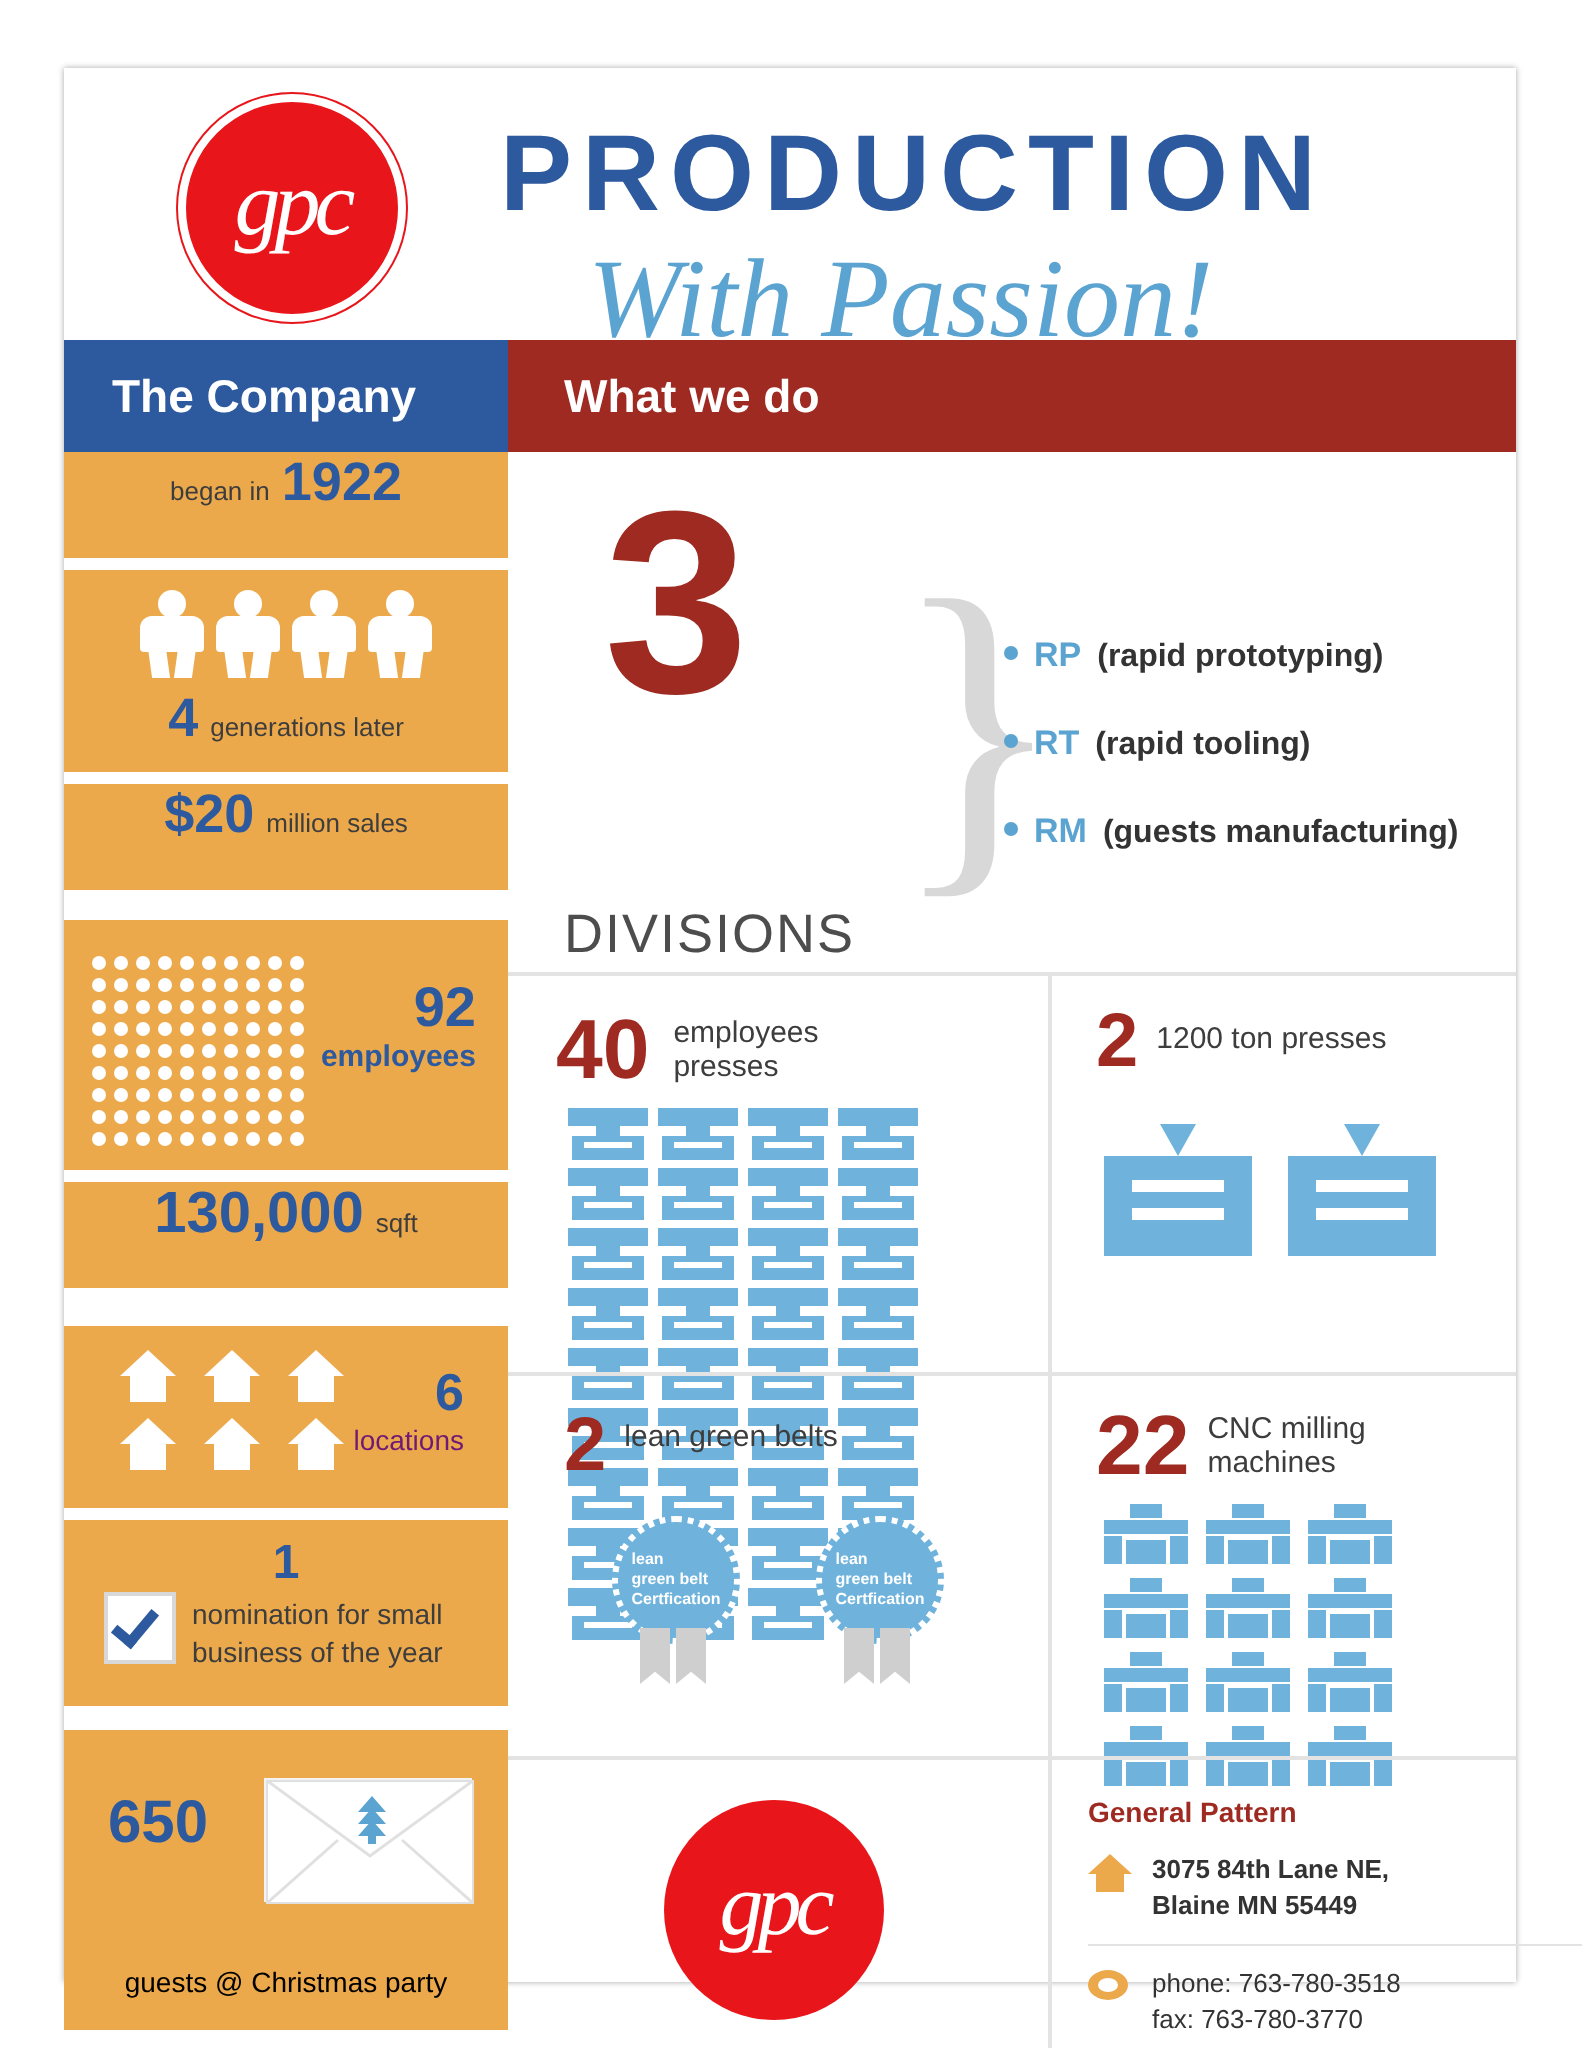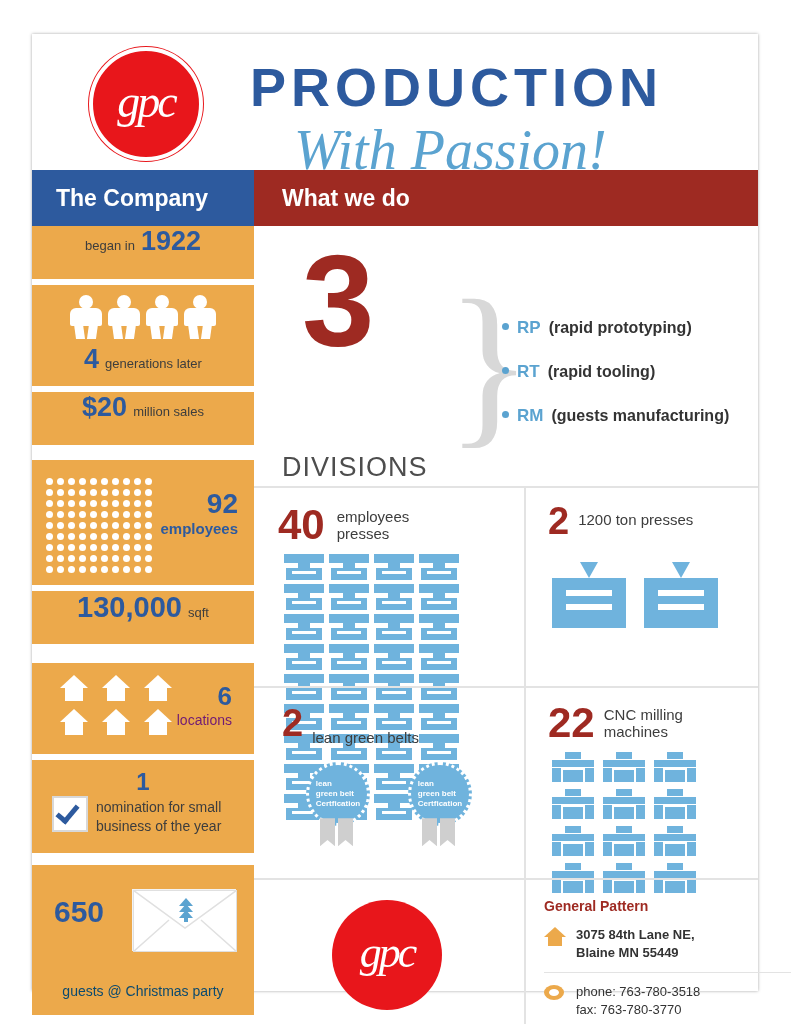--- a/index.html
+++ b/index.html
@@ -248,21 +248,21 @@
   }
   .tree .t1 { top: 0; }
   .tree .t2 { top: 6px; }
   .tree .t3 { top: 12px; }
   .tree .trunk {
     position: absolute; left: 5px; top: 19px;
     width: 4px; height: 5px; background: #5ba3d0;
   }
   .guests-label {
     position: absolute; left: 0; right: 0; bottom: 16px;
-    text-align: center; font-size: 14px; color: #0c4a6e;
+    text-align: center; font-size: 14px; color: #000000;
   }
 
   
   .right-col {
     position: absolute;
     left: 222px; top: 192px;
     width: 504px; bottom: 0;
     background: #ffffff;
   }
   .divider-h {
@@ -946,21 +946,21 @@
             <div class="bp-l2"></div>
           </div>
       </div>
     </div>
 
     <div class="divider-h" style="top:460px;"></div>
 
     <div style="position:absolute;left:0;top:462px;width:270px;height:190px;">
       <div style="display:flex;align-items:flex-start;gap:9px;padding:16px 0 0 28px;">
         <div class="rnum-sm">2</div>
-        <div class="rlabel" style="padding-top:25px;">lean green belts</div>
+        <div class="rlabel" style="padding-top:6px;">lean green belts</div>
       </div>
       <div style="padding:16px 0 0 52px;display:flex;gap:38px;">
         <div class="badge">
           <div class="circle">
             <div>
               <span>lean</span><br>
               <span>green belt</span><br>
               <span>Certfication</span>
             </div>
           </div>

